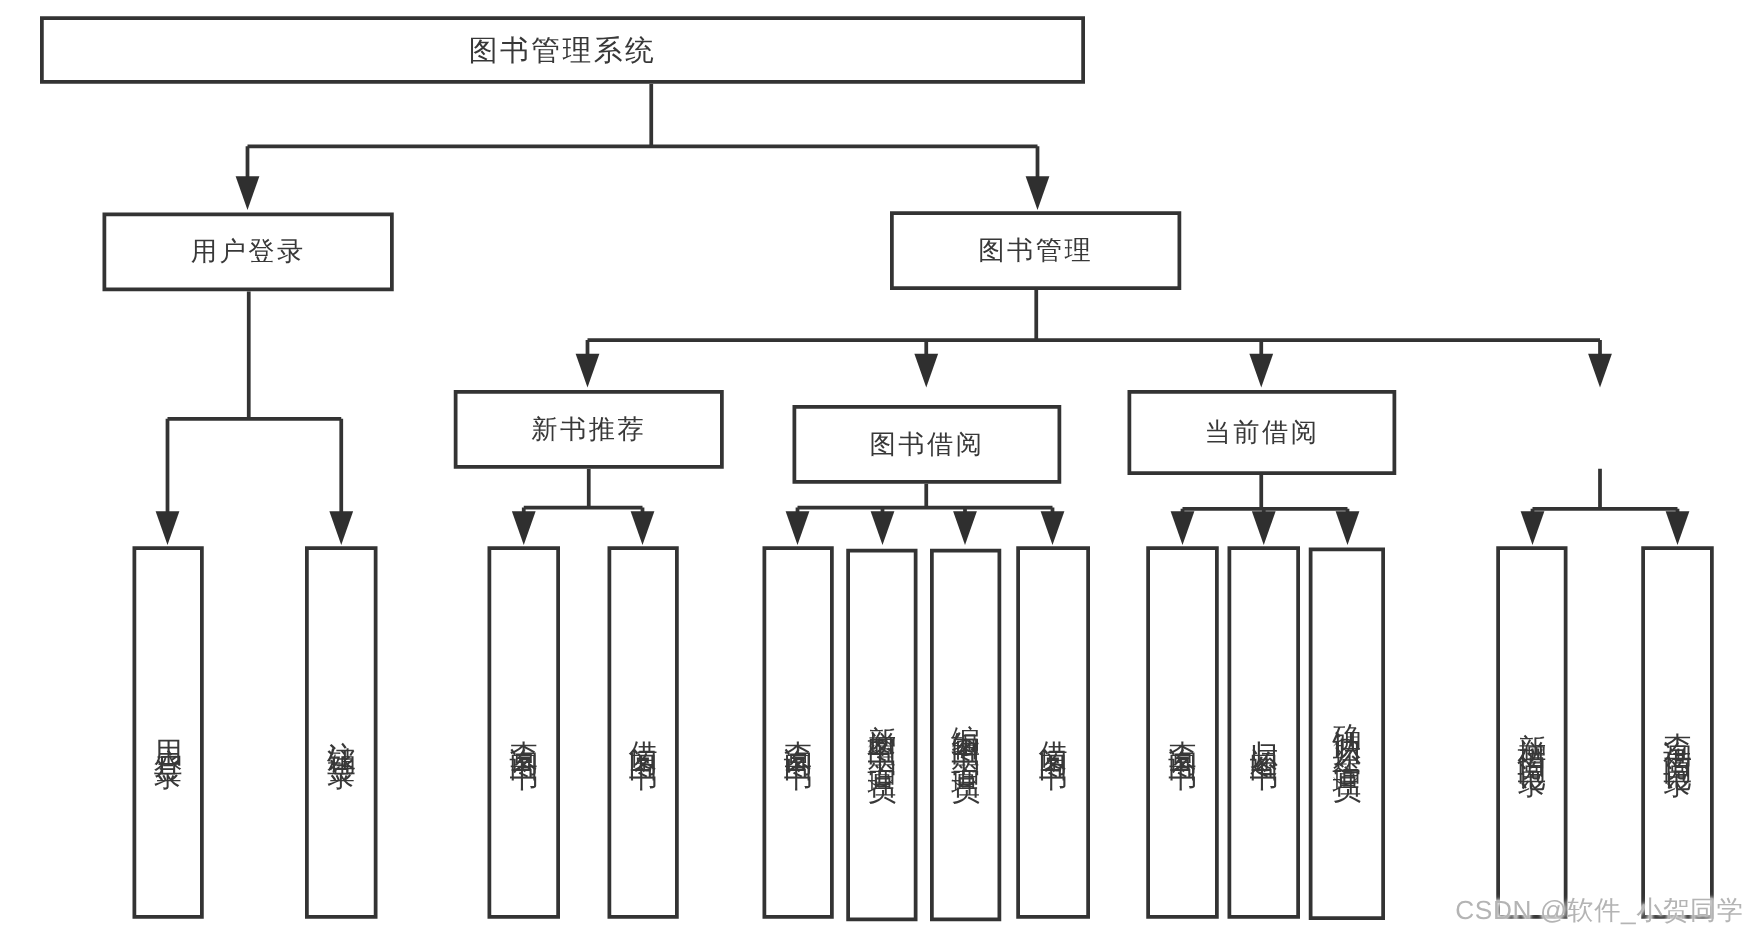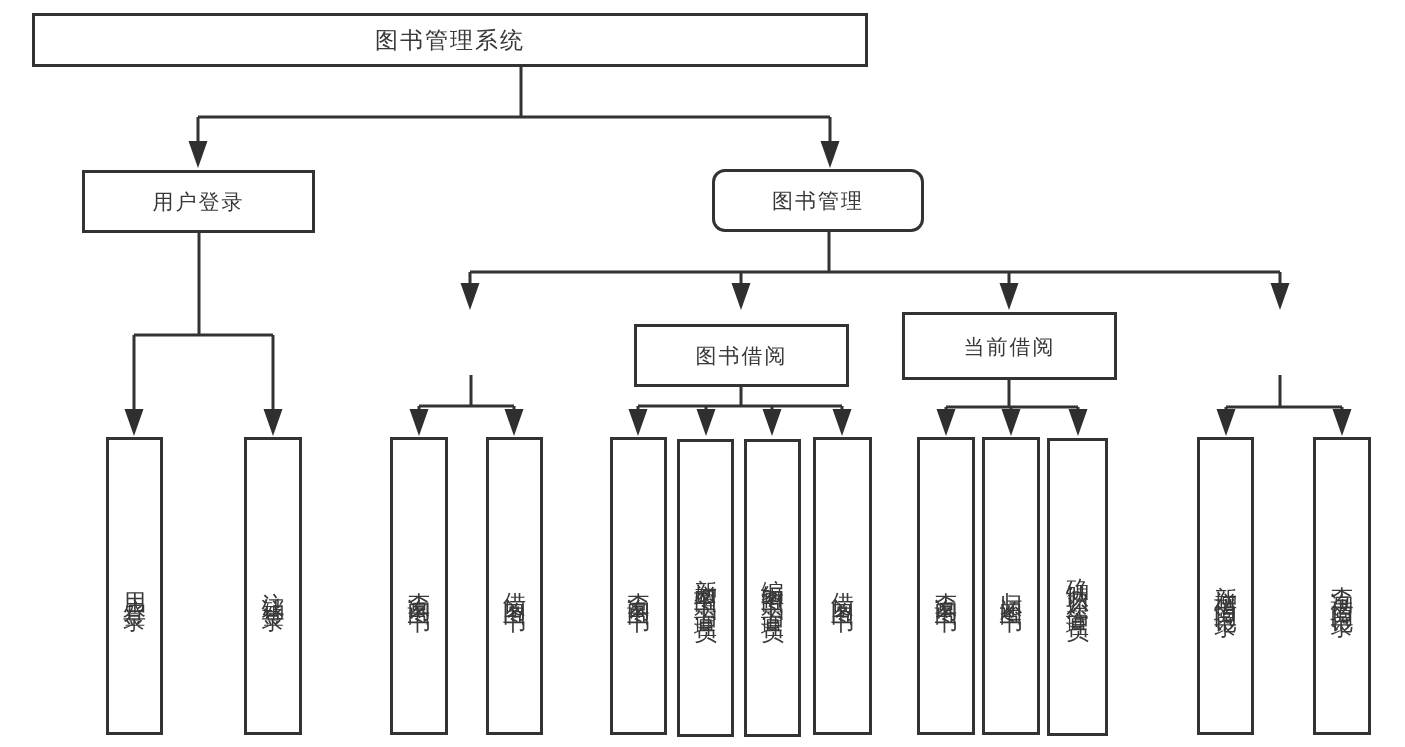--- a/index.html
+++ b/index.html
@@ -70,22 +70,23 @@
       <polygon points="1001.5,409 1020.5,409 1011,436"></polygon>
       <polygon points="1068.5,409 1087.5,409 1078,436"></polygon>
       <polygon points="1216.5,409 1235.5,409 1226,436"></polygon>
       <polygon points="1332.5,409 1351.5,409 1342,436"></polygon>
     </g>
   </svg>
 
   <div class="box hbox rootbox" style="left:16px;top:13px;width:836px;height:54px;margin-left:16px;">图书管理系统</div>
 
   <div class="box hbox" style="left:82px;top:170px;width:233px;height:63px;">用户登录</div>
-  <div class="box hbox" style="left:712px;top:169px;width:212px;height:63px;border-radius:13px;">图书管理</div>
+  <div class="box hbox" style="left:712px;top:169px;width:233px;height:63px;">图书管理</div>
 
+  <div class="box hbox" style="left:363px;top:312px;width:216px;height:63px;">新书推荐</div>
   <div class="box hbox" style="left:634px;top:324px;width:215px;height:63px;">图书借阅</div>
   <div class="box hbox" style="left:902px;top:312px;width:215px;height:68px;">当前借阅</div>
 
   <div class="box vbox" style="left:106px;top:437px;width:57px;height:298px;">用户登录</div>
   <div class="box vbox" style="left:244px;top:437px;width:58px;height:298px;">注销登录</div>
 
   <div class="box vbox" style="left:390px;top:437px;width:58px;height:298px;">查询图书</div>
   <div class="box vbox" style="left:486px;top:437px;width:57px;height:298px;">借阅图书</div>
 
   <div class="box vbox" style="left:610px;top:437px;width:57px;height:298px;">查询图书</div>
@@ -93,13 +94,14 @@
   <div class="box vbox" style="left:744px;top:439px;width:57px;height:298px;">编辑图书（管理员）</div>
   <div class="box vbox" style="left:813px;top:437px;width:59px;height:298px;">借阅图书</div>
 
   <div class="box vbox" style="left:917px;top:437px;width:58px;height:298px;">查询图书</div>
   <div class="box vbox" style="left:982px;top:437px;width:58px;height:298px;">归还图书</div>
   <div class="box vbox" style="left:1047px;top:438px;width:61px;height:298px;">确认归还（管理员）</div>
 
   <div class="box vbox" style="left:1197px;top:437px;width:57px;height:298px;">新增借阅记录</div>
   <div class="box vbox" style="left:1313px;top:437px;width:58px;height:298px;">查询借阅记录</div>
 
+  <div class="watermark" style="right:10px;top:714px;">CSDN @软件_小贺同学</div>
 </div>
 
 </body></html>

